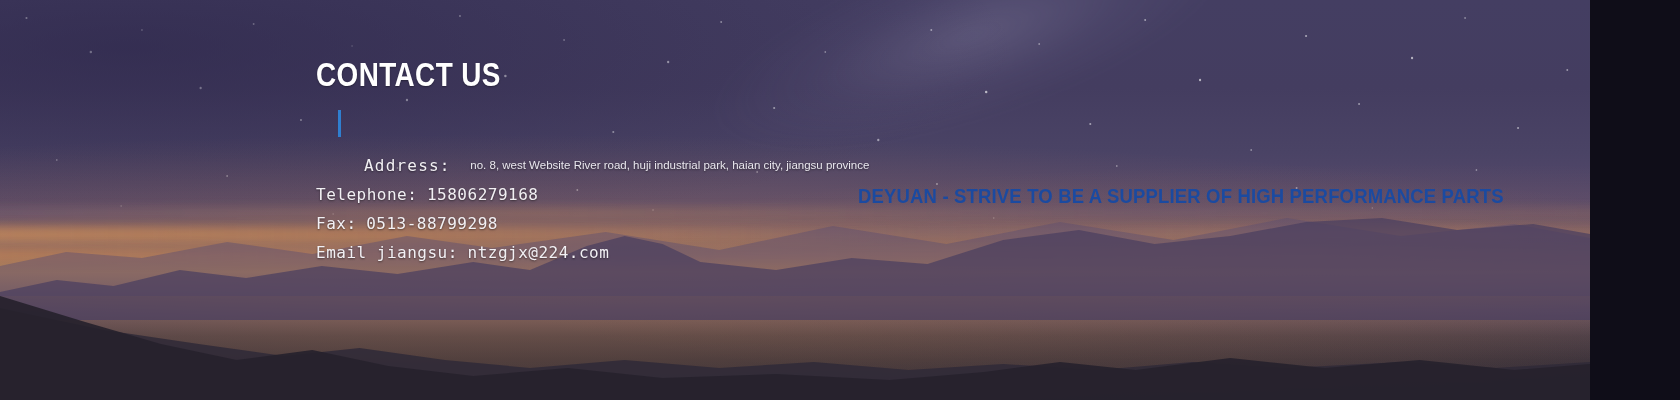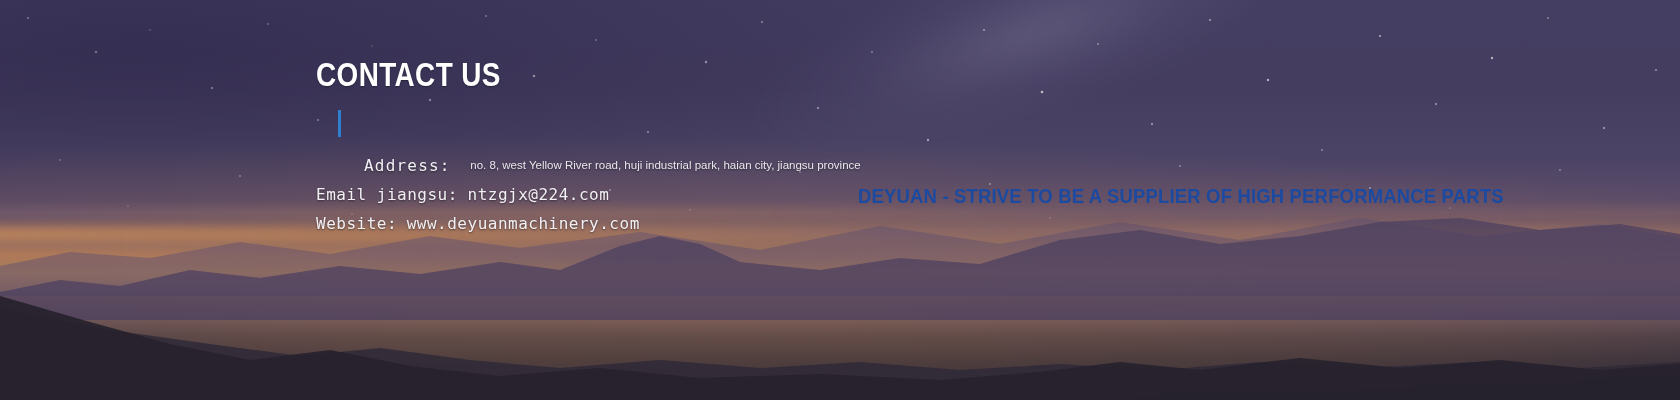--- a/index.html
+++ b/index.html
@@ -2,24 +2,25 @@
 <html><head>
 <meta charset="utf-8">
 <style>
   html, body {
     margin: 0;
     padding: 0;
     background: #0f0d18;
   }
   #footer-banner {
     position: relative;
-    width: 1680px;
+    width: 1562px;
     height: 400px;
     overflow: hidden;
     font-family: "Liberation Sans", sans-serif;
+    padding-left: 28px;
     -webkit-font-smoothing: antialiased;
   }
 
   
   .scene {
     position: absolute;
     inset: 0;
     overflow: hidden;
   }
   .sky {
@@ -240,34 +241,38 @@
   <div class="content">
 
     <div class="contact-block">
       <h2 class="heading">CONTACT US</h2>
       <div class="accent-bar"></div>
 
       <div class="details">
 
         <div class="row row-address">
           <span class="label">Address:</span>
-          <span class="value">no. 8, west Yellow River road, huji industrial park, haian city, jiangsu province</span>
-        </div>
-
-
+          <span class="value">no. 8, west Website River road, huji industrial park, haian city, jiangsu province</span>
+        </div>
+
+        <div class="row">
+          <span class="label">Telephone:</span>
+          <span class="value">15806279168</span>
+        </div>
+
+        <div class="row">
+          <span class="label">Fax:</span>
+          <span class="value">0513-88799298</span>
+        </div>
 
         <div class="row">
           <span class="label">Email jiangsu:</span>
           <span class="value">ntzgjx@224.com</span>
         </div>
 
-        <div class="row">
-          <span class="label">Website:</span>
-          <span class="value">www.deyuanmachinery.com</span>
-        </div>
 
 
       </div>
     </div>
 
     <div class="tagline">DEYUAN - STRIVE TO BE A SUPPLIER OF HIGH PERFORMANCE PARTS</div>
 
   </div>
 </div>
 

